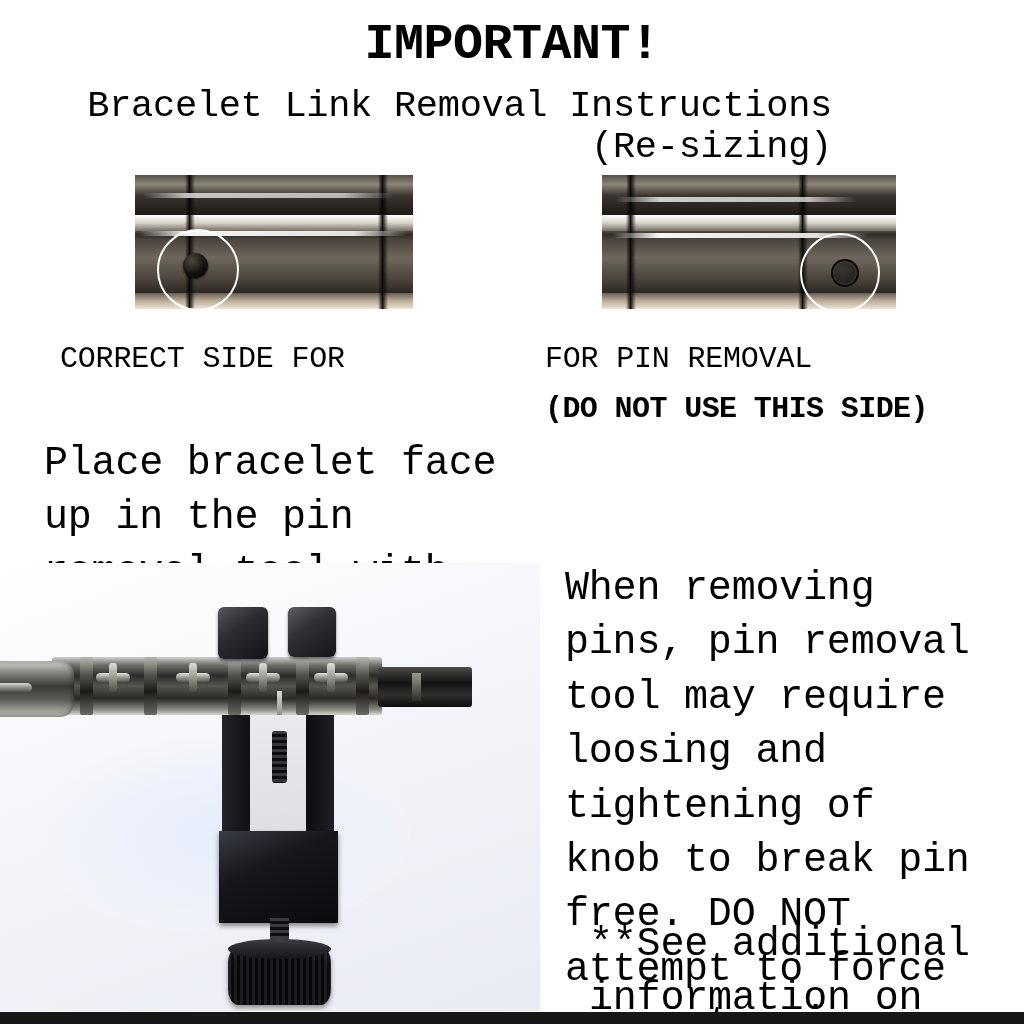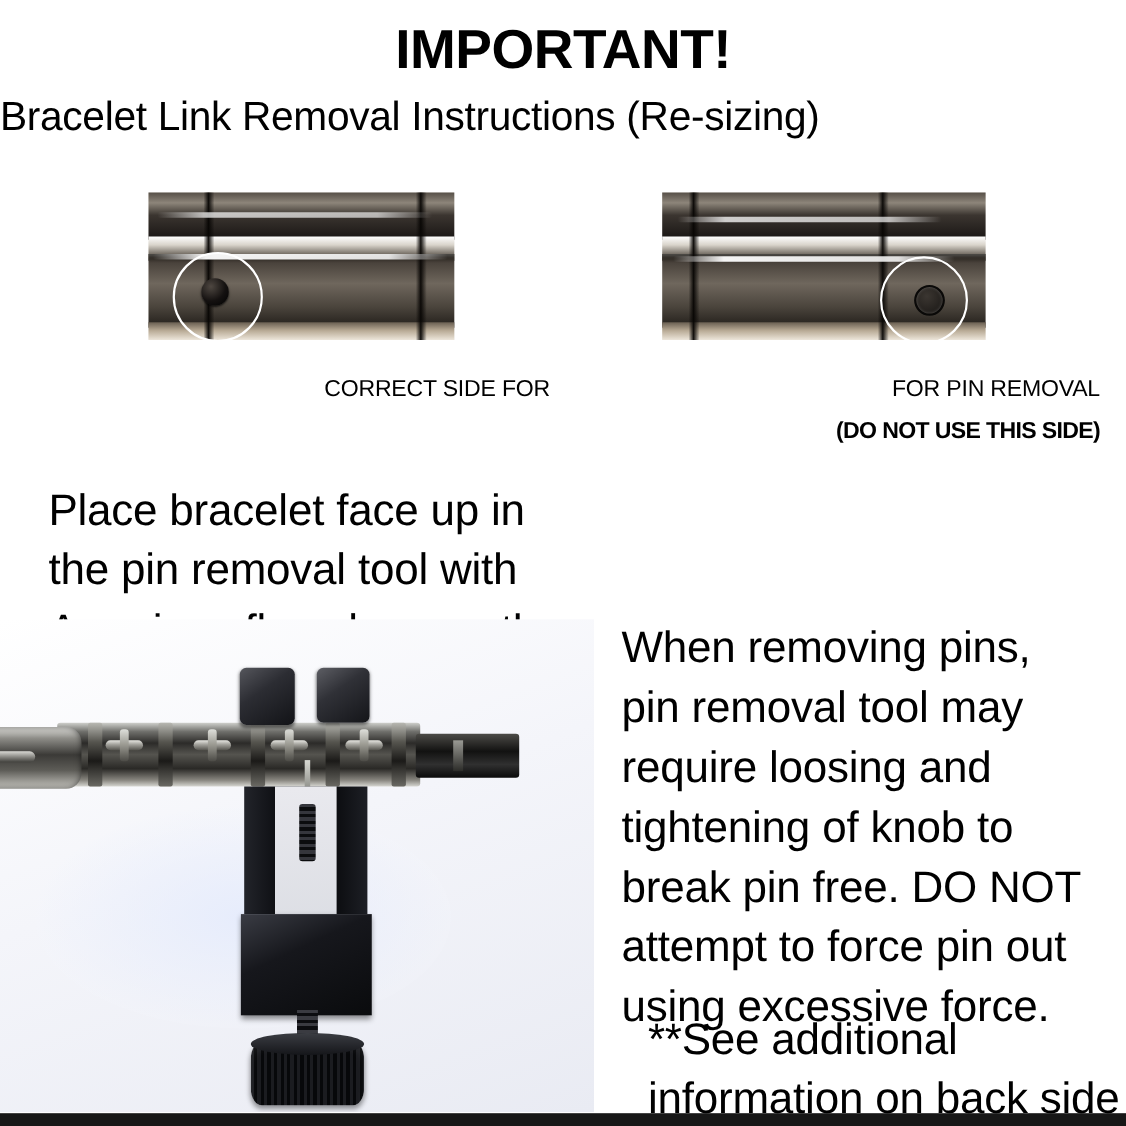--- a/index.html
+++ b/index.html
@@ -10,40 +10,41 @@
   body {
     font-family: "Liberation Sans", sans-serif;
     color: #000000;
   }
   #page {
     position: relative;
     width: 1024px;
     height: 1024px;
     background: #ffffff;
     overflow: hidden;
+    font-family: Liberation Mono, monospace;
   }
 
   
   .title-main {
     position: absolute;
     left: 0;
     top: 20px;
     width: 1024px;
     text-align: center;
     font-size: 50px;
     font-weight: bold;
     letter-spacing: -0.5px;
     line-height: 1;
   }
   .title-sub {
     position: absolute;
     left: 0;
     top: 86px;
     width: 832px;
-    text-align: left;
+    text-align: right;
     font-size: 37px;
     font-weight: normal;
     letter-spacing: -0.3px;
     line-height: 1.1;
   }
 
   
   .photo {
     position: absolute;
     overflow: hidden;
@@ -123,22 +124,22 @@
   .circle-marker {
     position: absolute;
     border-radius: 50%;
     border: 2.5px solid #ffffff;
     box-sizing: border-box;
   }
 
   
   .caption {
     position: absolute;
-    text-align: right;
-    font-size: 21px;
+    text-align: left;
+    font-size: 30px;
     line-height: 1.33;
     letter-spacing: -0.2px;
   }
   .caption-left  { left: 60px;  top: 340px; width: 440px; }
   .caption-right { left: 545px; top: 340px; width: 455px; }
   .caption-warn {
     font-weight: bold;
     letter-spacing: -0.6px;
     margin-top: 10px;
   }

